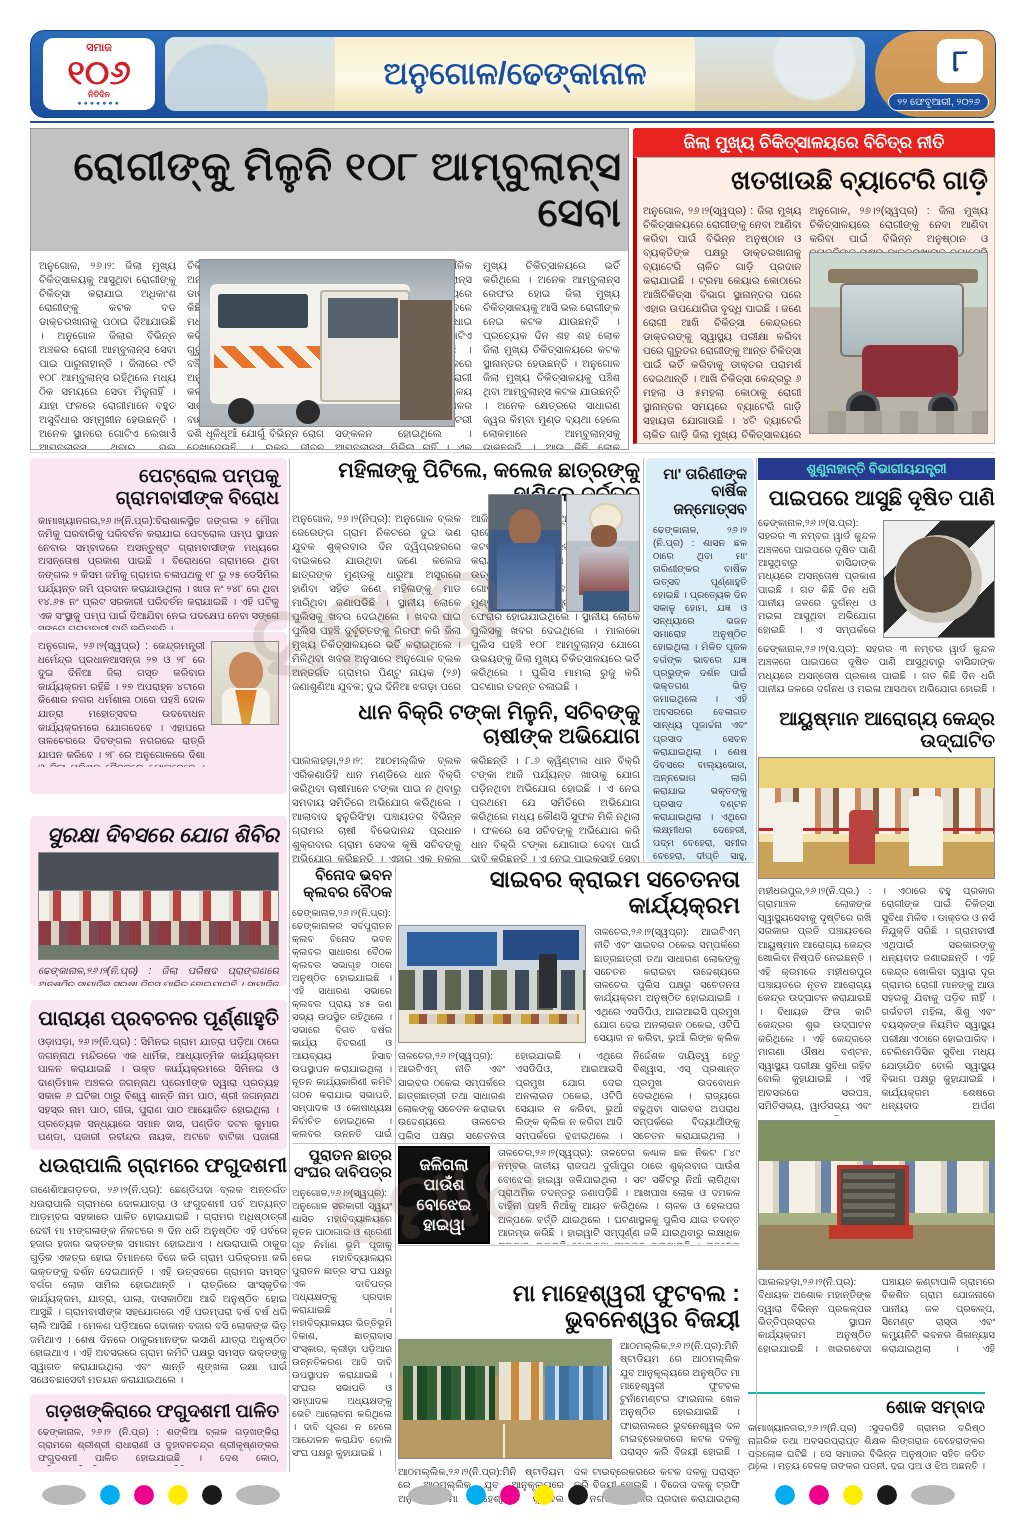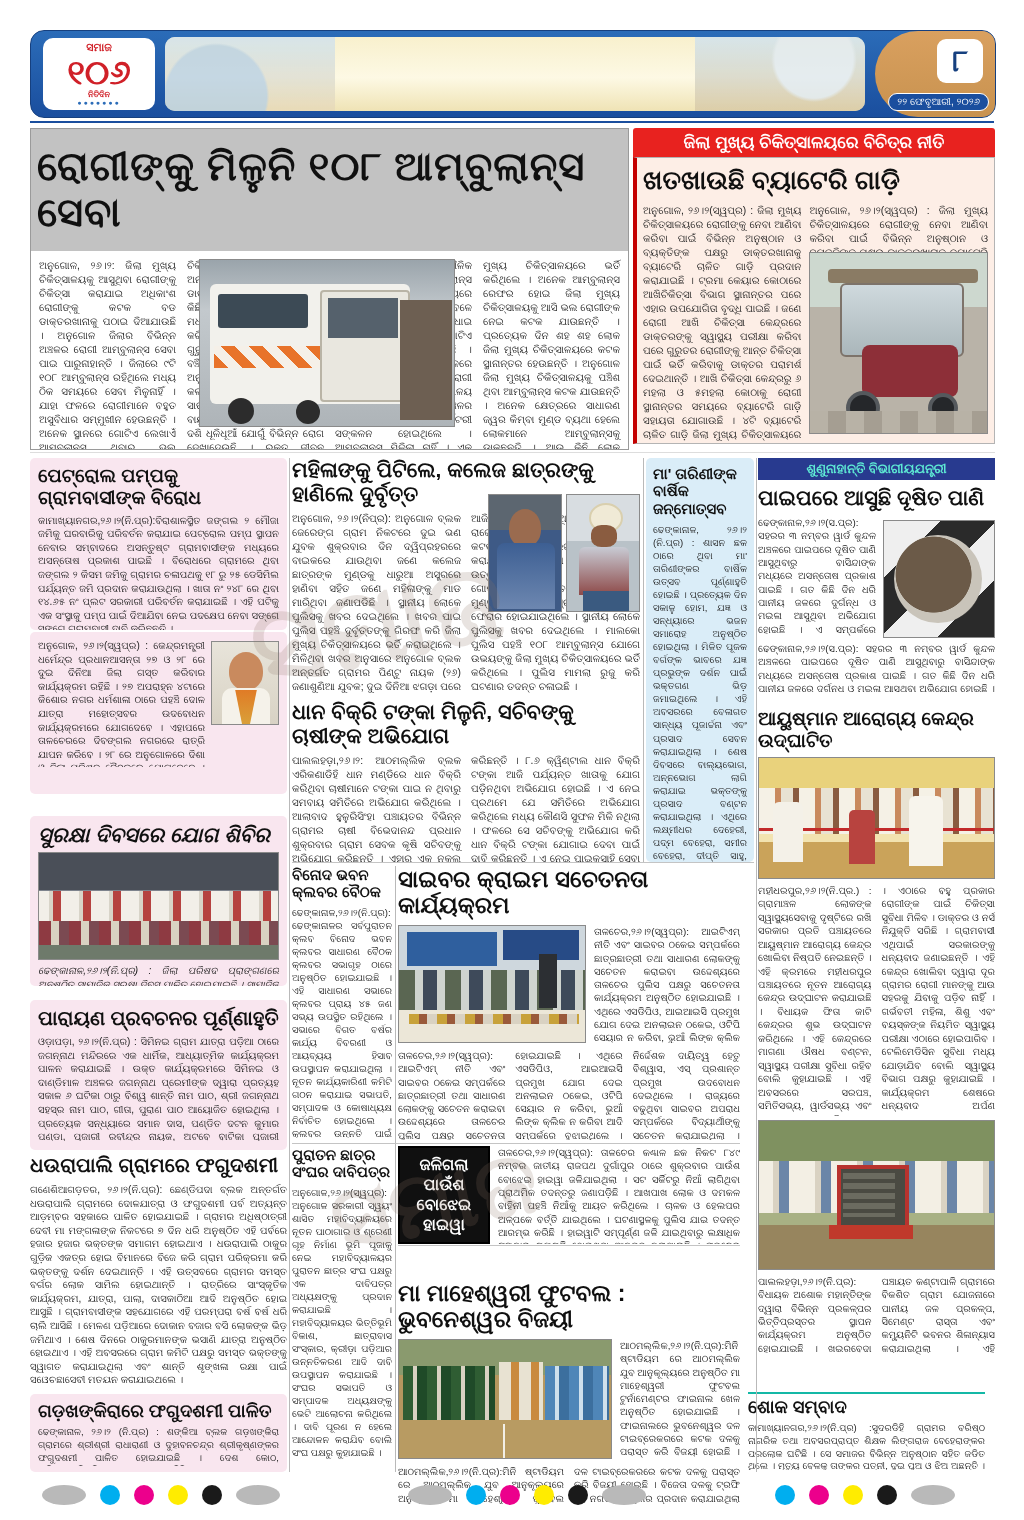--- a/index.html
+++ b/index.html
@@ -30,21 +30,21 @@
               margin:0;border-top-left-radius:60px;border-bottom-left-radius:60px;}
   .pageno-box{position:absolute;right:12px;top:8px;width:46px;height:44px;background:#ffffff;
               border-radius:9px;display:flex;align-items:center;justify-content:center;
               color:#16407f;font-size:30px;font-weight:800;}
   .date-pill{position:absolute;right:6px;bottom:6px;background:#1a4e9e;border:1px solid #ffffff;
              border-radius:10px;color:#ffffff;font-size:10px;padding:2px 8px;white-space:nowrap;}
   .mast-rule{position:absolute;left:30px;top:121px;width:964px;height:0;
              border-top:2px solid #1a4e9e;}
   
   .art{position:absolute;overflow:hidden;}
-  .hl{font-weight:800;color:#101010;text-align:left;line-height:1.15;}
+  .hl{font-weight:800;color:#101010;text-align:right;line-height:1.15;}
   .body{font-size:10.3px;line-height:1.36;text-align:justify;color:#1d1d1d;overflow:hidden;}
   .c2{column-count:2;column-gap:10px;}
   .c3{column-count:3;column-gap:10px;}
   .c4{column-count:4;column-gap:11px;}
   .pinkbox{background:#f9e6ef;border-radius:5px;padding:7px 8px;box-sizing:border-box;}
   .bluebox{background:#daedf8;border-radius:5px;padding:7px 7px;box-sizing:border-box;}
   .kicker-red{background:#e8221f;color:#ffffff;font-weight:800;text-align:center;
               font-size:17px;line-height:29px;height:29px;border-radius:3px 3px 0 0;}
   .kicker-blue{background:#283a8f;color:#5eead4;font-weight:bold;text-align:center;
                font-size:13px;line-height:22px;height:22px;}
@@ -69,20 +69,21 @@
   <div class="masthead">
     <div class="mast-logo">
       <span class="mast-brand">ସମାଜ</span>
       <span class="mast-anniv">୧୦୬</span>
       <span class="mast-brand" style="font-size:8px;">ନିତିଦିନ</span>
       <span class="mast-dots">●●●●●●●</span>
     </div>
     <div class="mast-center">
       <div class="mast-art left"></div>
       <div class="mast-art right"></div>
+      <div class="mast-title">ଅନୁଗୋଳ/ଢେଙ୍କାନାଳ</div>
     </div>
     <div class="mast-right">
       <div class="pageno-box">୮</div>
       <div class="date-pill">୨୨ ଫେବୃଆରୀ, ୨୦୨୬</div>
     </div>
   </div>
   <div class="mast-rule"></div>
 
   <div class="wm" style="left:250px;top:560px;">ସମାଜ</div>
   <div class="wm" style="left:330px;top:1150px;font-size:90px;">ସମାଜ</div>

